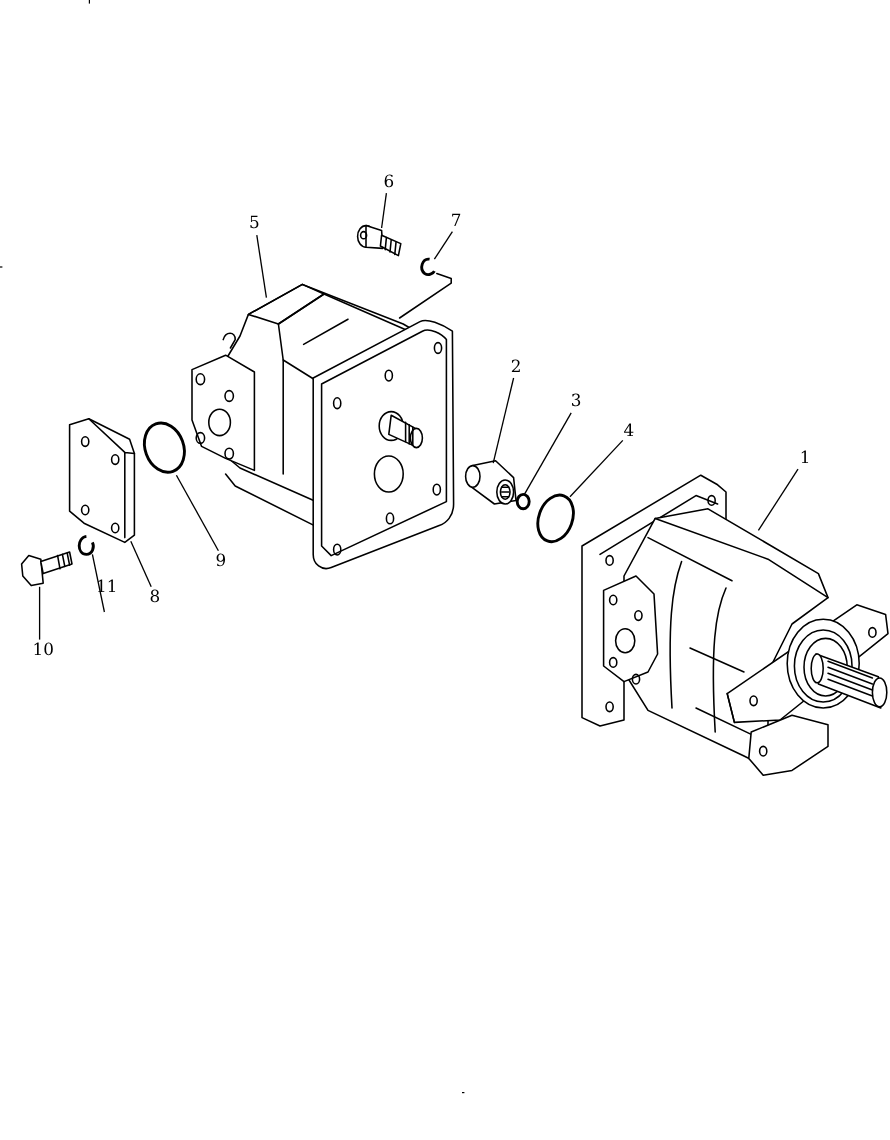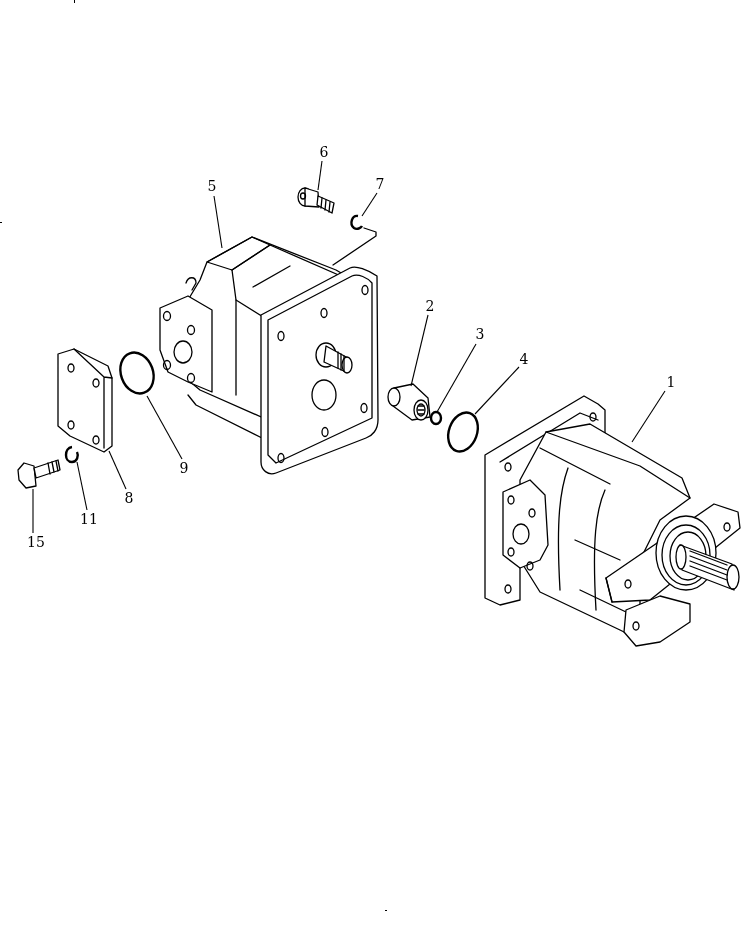--- a/index.html
+++ b/index.html
@@ -174,19 +174,19 @@
 
   <span class="callout-label" style="left:671px; top:382px;">1</span>
   <span class="callout-label" style="left:430px; top:306px;">2</span>
   <span class="callout-label" style="left:480px; top:334px;">3</span>
   <span class="callout-label" style="left:524px; top:359px;">4</span>
   <span class="callout-label" style="left:212px; top:186px;">5</span>
   <span class="callout-label" style="left:324px; top:152px;">6</span>
   <span class="callout-label" style="left:380px; top:184px;">7</span>
   <span class="callout-label" style="left:129px; top:498px;">8</span>
   <span class="callout-label" style="left:184px; top:468px;">9</span>
-  <span class="callout-label" style="left:36px;  top:542px;">15</span>
-  <span class="callout-label" style="left:89px;  top:519px;">11</span>
+  <span class="callout-label" style="left:36px;  top:542px;">10</span>
+  <span class="callout-label" style="left:89px;  top:489px;">11</span>
 
   <div class="speck" style="left:0px;   top:222px;"></div>
   <div class="speck" style="left:74px;  top:0px; width:1px; height:3px;"></div>
   <div class="speck" style="left:385px; top:910px;"></div>
 </div>
 
 </body></html>

